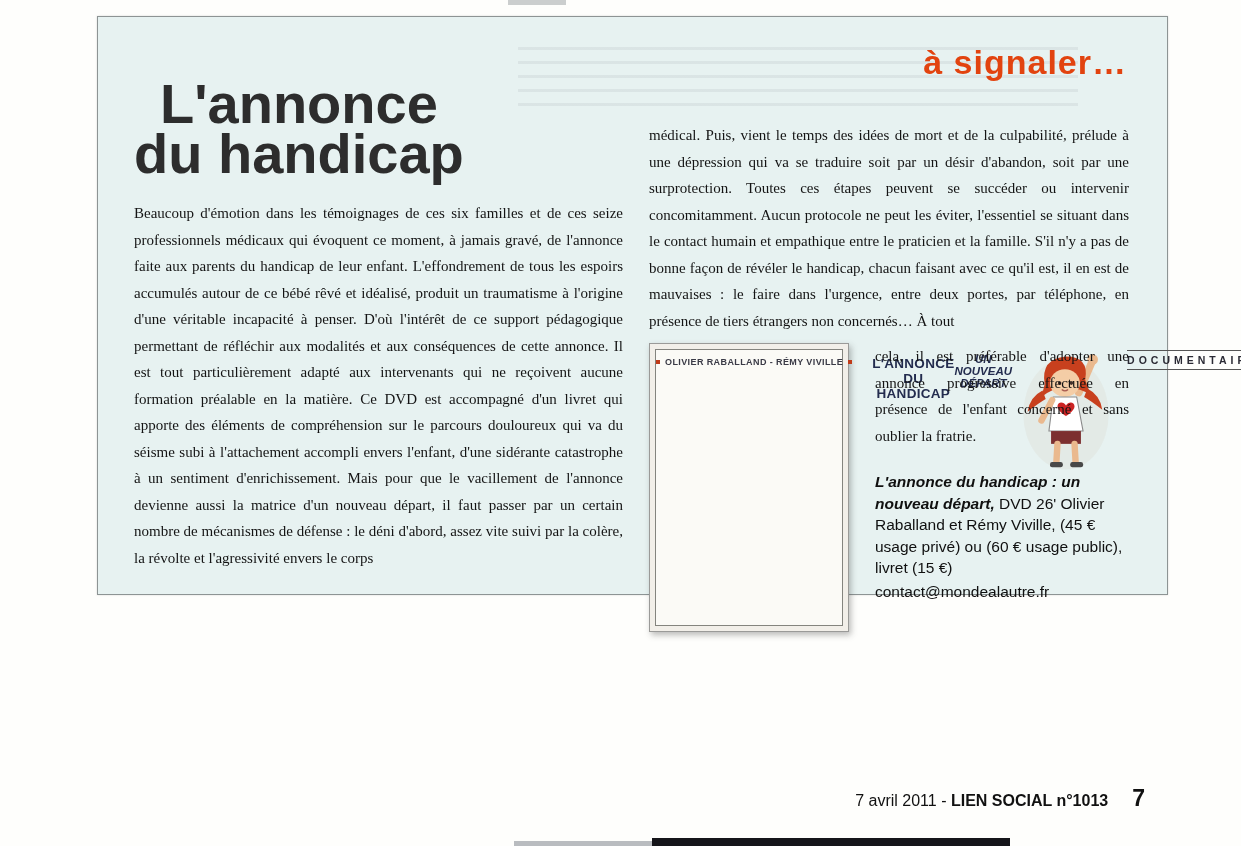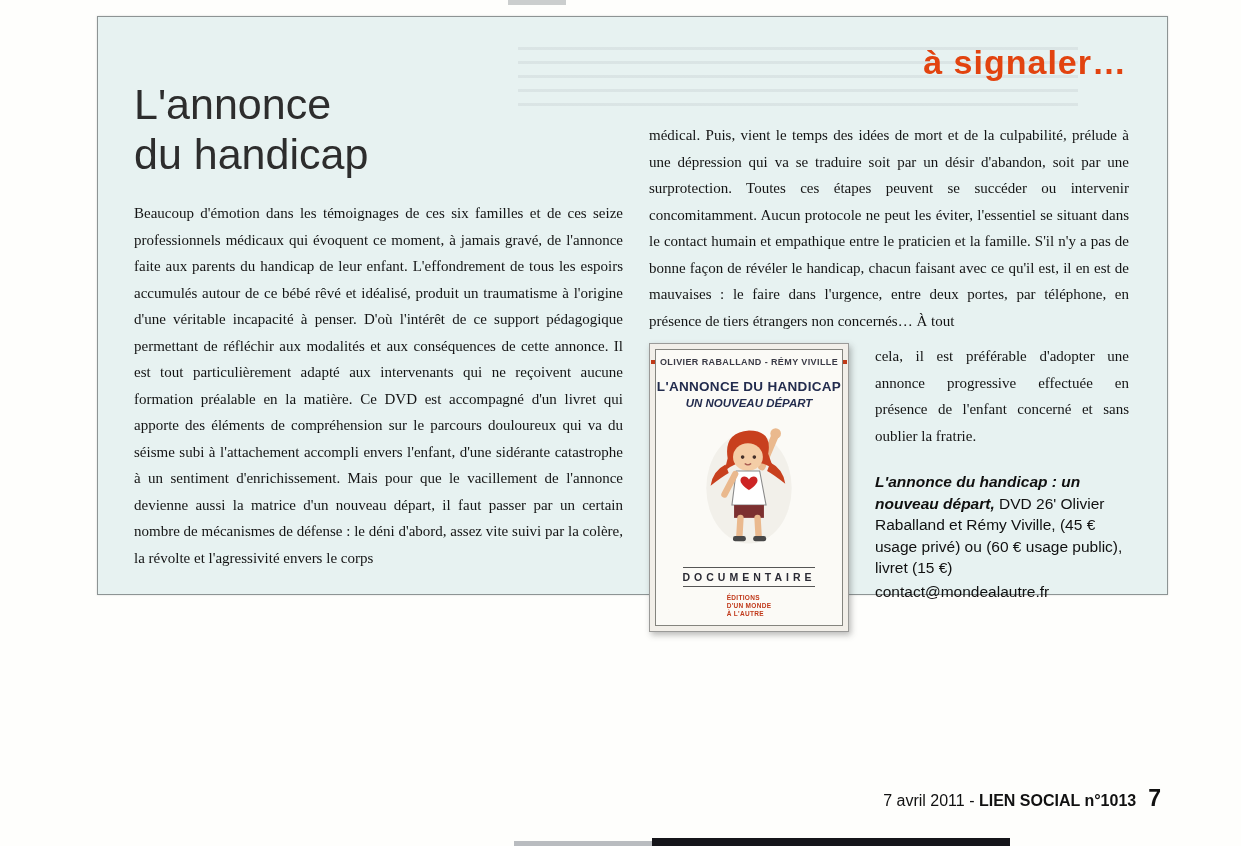--- a/index.html
+++ b/index.html
@@ -13,44 +13,44 @@
     background:#e7f2f1; border:1px solid #8d9494;
     box-shadow:0 0 2px rgba(0,0,0,.15);
   }
   .signaler {
     position:absolute; top:26px; right:40px;
     font-size:34px; font-weight:700; color:#e2430f;
     letter-spacing:1px;
   }
   .article-title {
     position:absolute; left:36px; top:62px;
-    font-size:43px; line-height:50px; color:#2d2d2d;
-    font-weight:400; letter-spacing:0;
+    font-size:56px; line-height:50px; color:#2d2d2d;
+    font-weight:700; letter-spacing:0;text-align:center;
   }
   .body-text {
     font-family:"Liberation Serif", "DejaVu Serif", serif;
     font-size:15px; line-height:26.5px; color:#141414;
     text-align:justify;
   }
   .col-left  { position:absolute; left:36px;  top:183px; width:489px; }
   .col-right { position:absolute; left:551px; top:105px; width:480px; }
   .media-row { display:flex; margin-top:9px; }
   .media-right { flex:1; margin-left:26px; }
   .wrap-text { }
   
   .dvd-cover {
     flex:0 0 200px; width:200px; height:289px;
     background:#f2efe9; border:1px solid #9a9a98;
     box-shadow:2px 3px 6px rgba(60,60,60,.35);
     padding:5px;
   }
   .dvd-inner {
     width:100%; height:100%; background:#fbfaf6;
-    border:1px solid #84847e; display:flex; flex-direction:column;
-    align-items:center;
+    border:1px solid #84847e; display:flex; flex-direction:row;
+    align-items:flex-start;
   }
   .dvd-authors {
     margin-top:7px; display:flex; align-items:center; justify-content:center; gap:5px;
     font-size:9px; font-weight:700; color:#3a3a46; letter-spacing:.4px; white-space:nowrap;
   }
   .red-dot { width:4px; height:4px; background:#c03a18; display:inline-block; }
   .dvd-rule { height:1px; background:#9a9a96; margin:5px 10px 0 10px; }
   .dvd-title {
     margin-top:6px; text-align:center; font-size:13.5px; font-weight:700;
     color:#232c4e; letter-spacing:.3px;
@@ -70,22 +70,22 @@
   .dvd-logo { font-size:6.5px; font-weight:700; color:#c0391a; line-height:8px; letter-spacing:.3px; }
   
   .caption {
     margin-top:22px; font-size:15.5px; line-height:21.5px; color:#101010;
     text-align:left;
   }
   .caption .lead { font-weight:700; font-style:italic; }
   .caption-line { margin-top:2px; }
   
   .footer {
-    position:absolute; right:80px; bottom:34px;
-    display:flex; align-items:baseline; gap:12px; color:#111;text-align:right;
+    position:absolute; right:96px; bottom:34px;
+    display:flex; align-items:baseline; gap:24px; color:#111;text-align:right;
   }
   .footer .issue { font-size:16px; }
   .footer .issue b { font-weight:700; }
   .footer .pageno { font-size:23px; font-weight:700; }
   
   .artifact { position:absolute; }
   .art-bottom-dark { left:652px; top:838px; width:358px; height:8px; background:#15151a; }
   .art-bottom-gray { left:514px; top:841px; width:138px; height:5px; background:#b9bcc0; }
   .art-top { left:508px; top:0; width:58px; height:5px; background:#a9adaf; opacity:.6; }
   .ghost {

